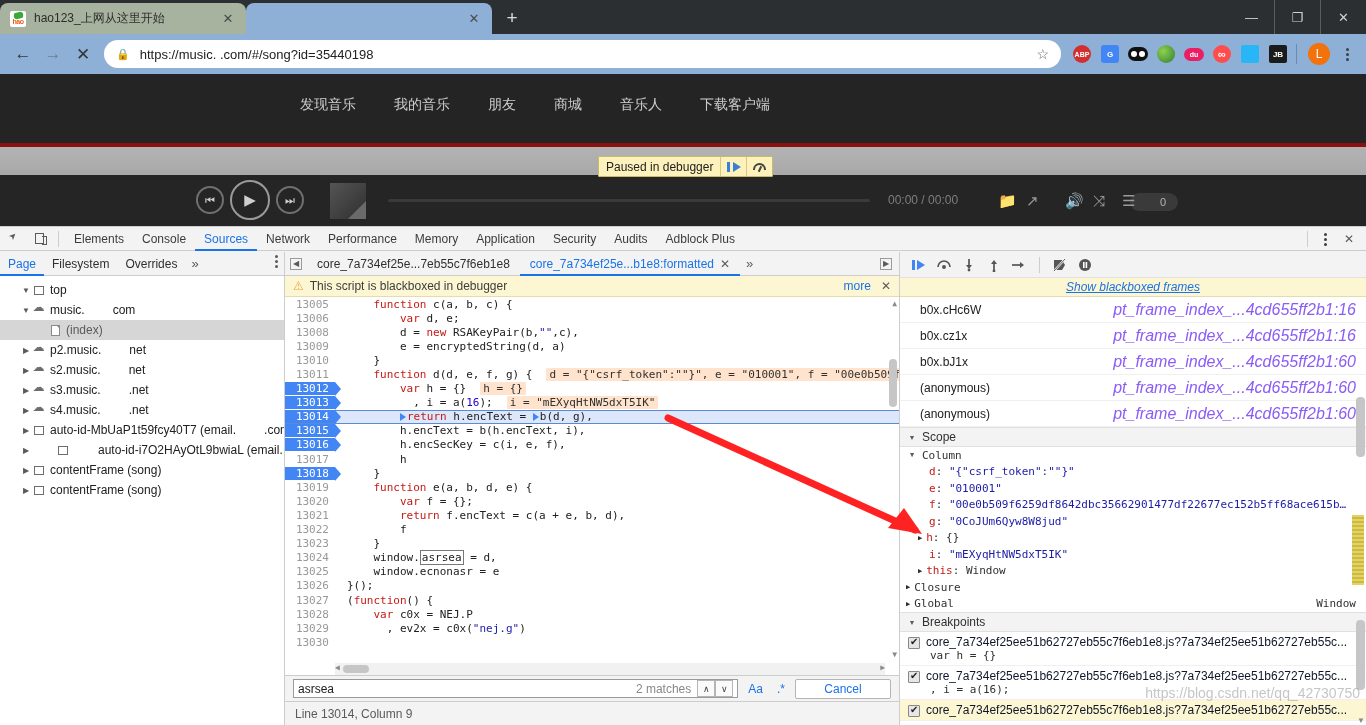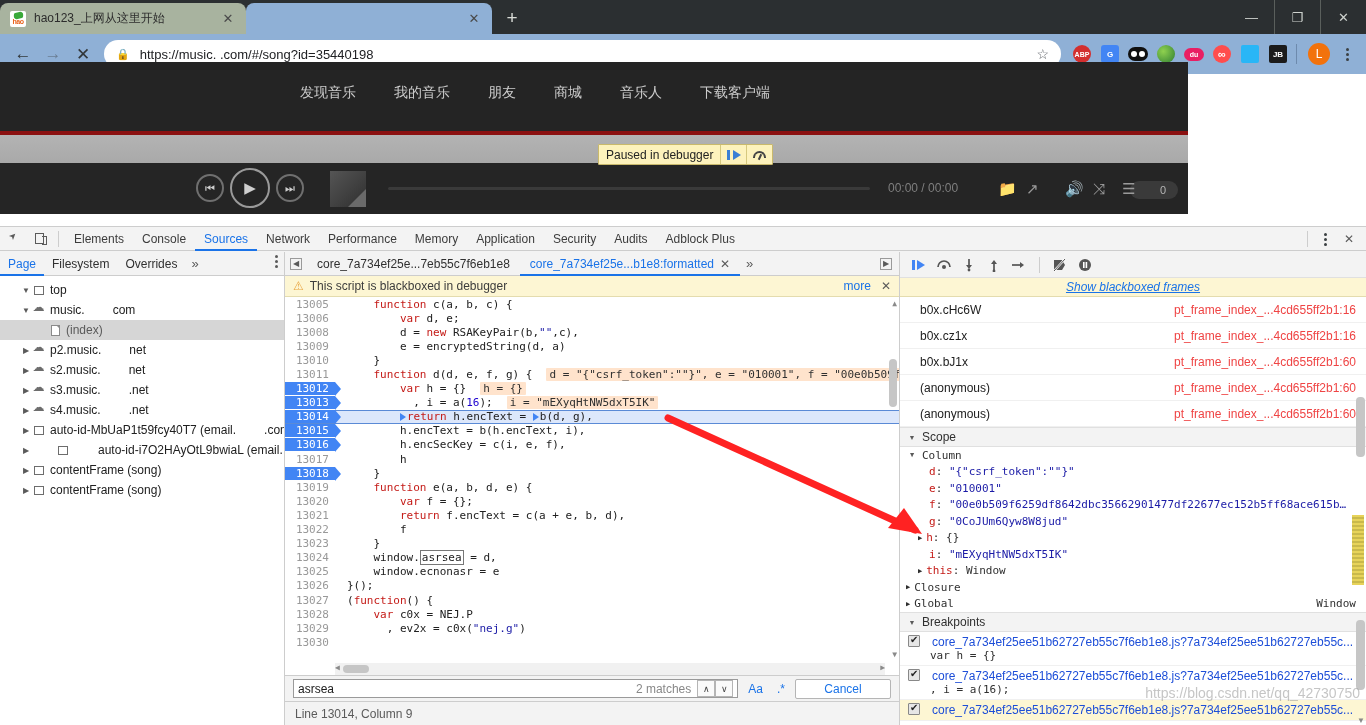--- a/index.html
+++ b/index.html
@@ -104,21 +104,21 @@
     font-size:12px; display:flex; align-items:center; justify-content:center;
     margin:0 6px; cursor:pointer; flex:0 0 22px;
   }
   .kebab {
     width:22px; height:26px; display:flex; flex-direction:column; align-items:center;
     justify-content:center; gap:2px; cursor:pointer; flex:0 0 22px;
   }
   .kebab i { width:3px; height:3px; border-radius:50%; background:#3b4043; display:block; }
 
   
-  .page { position:absolute; left:0; top:62px; width:1188px; height:152px; background:#a21caf;
+  .page { position:absolute; left:0; top:74px; width:1366px; height:152px; background:#a21caf;
           overflow:hidden; }
   .page-header {
     position:absolute; left:0; top:0; width:1366px; height:69px; background:#242424;
   }
   .nav { position:absolute; left:300px; top:22px; display:flex; gap:38px; }
   .nav a { color:#ccc; font-size:14px; text-decoration:none; white-space:nowrap; }
   .hot {
     position:absolute; left:805px; top:90px; background:#c53030; color:#fff;
     font-size:9px; font-weight:bold; padding:1px 5px; border-radius:7px; letter-spacing:0.4px;
   }
@@ -301,34 +301,34 @@
   .dbg-toolbar { height:26px; display:flex; align-items:center; gap:3px; padding:0 8px;
     border-bottom:1px solid #e0e0e0; background:#f3f3f3; }
   .dbtn { width:22px; height:22px; display:flex; align-items:center; justify-content:center;
     cursor:pointer; }
   .blackboxbar { height:19px; background:#fdf6d3; display:flex; align-items:center;
     justify-content:center; border-bottom:1px solid #e4dcae; }
   .blackboxbar a { color:#1a73e8; font-size:12px; font-style:italic; text-decoration:underline; }
   .frame { height:26px; display:flex; align-items:center; padding:0 10px 0 20px;
     border-bottom:1px solid #f0f0f0; cursor:pointer; }
   .frame .fname { flex:1 1 auto; color:#202020; font-size:12px; }
-  .frame .floc { color:#ef4444; font-size:12px; }
+  .frame .floc { color:#8b5cf6; font-size:16px;font-style:italic; }
   .sect-head { height:20px; display:flex; align-items:center; gap:4px; padding:0 6px;
     background:#f3f3f3; border-top:1px solid #e0e0e0; border-bottom:1px solid #e0e0e0;
     font-size:12px; color:#303030; cursor:pointer; }
   .sect-head .tri { width:10px; font-size:7px; }
   .scopelist { font-family:"DejaVu Sans Mono", monospace; font-size:11px; }
   .srow { height:16.5px; display:flex; align-items:center; white-space:nowrap; overflow:hidden; }
   .sname { color:#c41a16; }
   .sval { color:#1a1aa6; }
   .sobj { color:#303030; }
   .bplist { overflow:hidden; }
   .bprow { padding:3px 8px 3px 8px; border-bottom:1px solid #f0f0f0; cursor:pointer; }
   .bprow.hl { background:#fdf6d3; }
-  .bprow .l1 { display:flex; align-items:flex-start; gap:12px; font-size:12px; color:#1d4ed8;
+  .bprow .l1 { display:flex; align-items:flex-end; gap:6px; font-size:12px; color:#0f172a;
     white-space:nowrap; overflow:hidden; }
   .bprow .l2 { font-family:"DejaVu Sans Mono", monospace; font-size:11px; color:#303030;
     margin-left:22px; white-space:nowrap; overflow:hidden; }
   .cbx { width:12px; height:12px; flex:0 0 12px; border:1px solid #888; background:#e6e6e6;
     position:relative; border-radius:1px; }
   .cbx:after { content:"\2714"; position:absolute; left:1px; top:-2px; font-size:10px; color:#222; }
   .side-scroll { position:absolute; right:1px; top:145px; width:9px; height:180px; }
   .side-scroll .thumb { position:absolute; right:0; top:0; width:9px; height:60px;
     background:#c6c6c6; border-radius:4px; }
   .side-scroll2 { position:absolute; right:1px; bottom:0px; width:9px; height:105px; }

